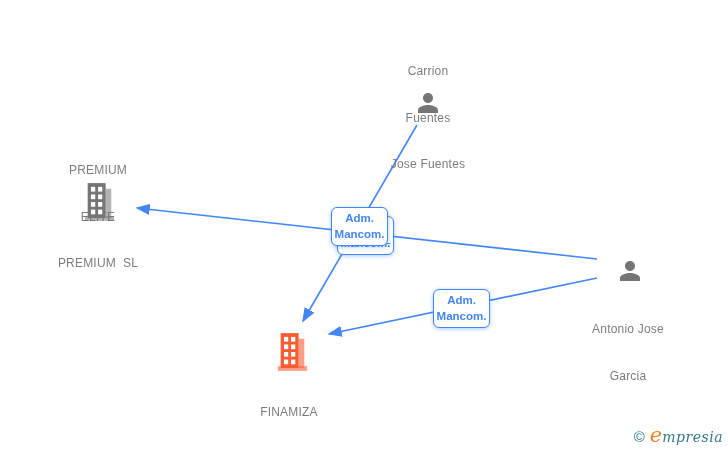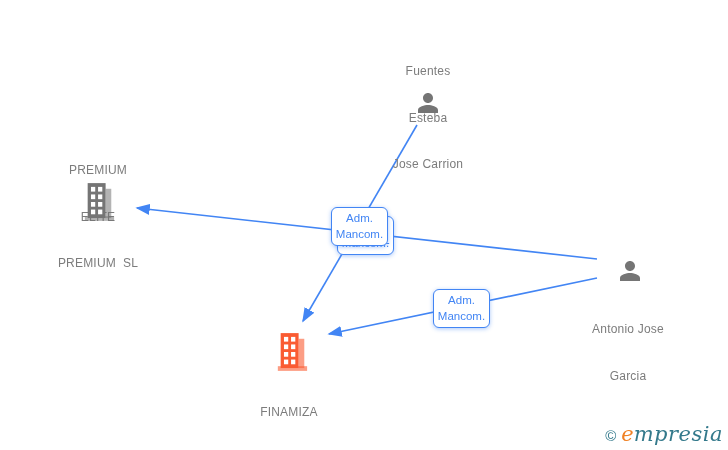--- a/index.html
+++ b/index.html
@@ -13,53 +13,53 @@
     position:absolute;width:160px;text-align:center;color:#7c7c7c;
     font-size:12px;line-height:15.5px;letter-spacing:.2px;white-space:pre;
   }
   .icon{position:absolute;display:block;}
   .edge-box{
     position:absolute;width:55px;background:#ffffff;border:1px solid #4285f4;
     border-radius:6px;color:#4285f4;font-size:11.5px;line-height:16px;
     text-align:center;padding:2px 0 3px 0;cursor:pointer;
     box-shadow:0 1px 4px rgba(66,133,244,.45);
   }
-  .edge-box div{white-space:pre;}
+  .edge-box div{white-space:pre;font-weight:bold;}
   .edge-box.struck div{text-decoration:line-through;}
   .z-behind{z-index:2;}
   .z-front{z-index:3;}
   .brand{
     position:absolute;right:5px;bottom:4px;z-index:4;display:flex;align-items:baseline;
     font-family:"DejaVu Serif","Liberation Serif",serif;
   }
   .brand .copy{color:#33798b;font-size:15px;margin-right:5px;font-family:"Liberation Sans",sans-serif;}
   .brand .brand-e{color:#f08124;font-size:21px;font-style:italic;line-height:1;}
-  .brand .brand-rest{color:#33798b;font-size:21px;font-style:italic;letter-spacing:.5px;}
+  .brand .brand-rest{color:#33798b;font-size:14px;font-style:italic;letter-spacing:.5px;}
 </style>
 </head>
 <body>
 
 <div class="canvas">
 
   <svg class="edges" width="728" height="450" viewBox="0 0 728 450">
     <defs>
       <marker id="arrow" markerWidth="10" markerHeight="8" refX="8" refY="3.5" orient="auto">
         <polygon points="0 0, 9 3.5, 0 7" fill="#4285f4"></polygon>
       </marker>
     </defs>
     <line x1="417" y1="125" x2="303" y2="321" stroke="#4285f4" stroke-width="1.6" marker-end="url(#arrow)"></line>
     <line x1="597" y1="259" x2="137" y2="208" stroke="#4285f4" stroke-width="1.6" marker-end="url(#arrow)"></line>
     <line x1="597" y1="278" x2="329" y2="334" stroke="#4285f4" stroke-width="1.6" marker-end="url(#arrow)"></line>
   </svg>
 
   <div class="node">
     <div class="node-label" style="left:348px;top:33px;">
+      <div>Carrion</div>
       <div>Fuentes</div>
-      <div>Esteba</div>
-      <div>Jose Carrion</div>
+      <div>Jose Fuentes</div>
     </div>
     <svg class="icon" style="left:413px;top:88px;" width="30" height="30" viewBox="0 0 24 24">
       <path fill="#757575" d="M12 12c2.21 0 4-1.79 4-4s-1.79-4-4-4-4 1.79-4 4 1.79 4 4 4zm0 1.5c-2.67 0-8 1.34-8 4V20h16v-2.5c0-2.66-5.33-4-8-4z"></path>
     </svg>
   </div>
 
   <div class="node">
     <div class="node-label" style="left:18px;top:132px;">
       <div>PREMIUM</div>
       <div>ELITE</div>

